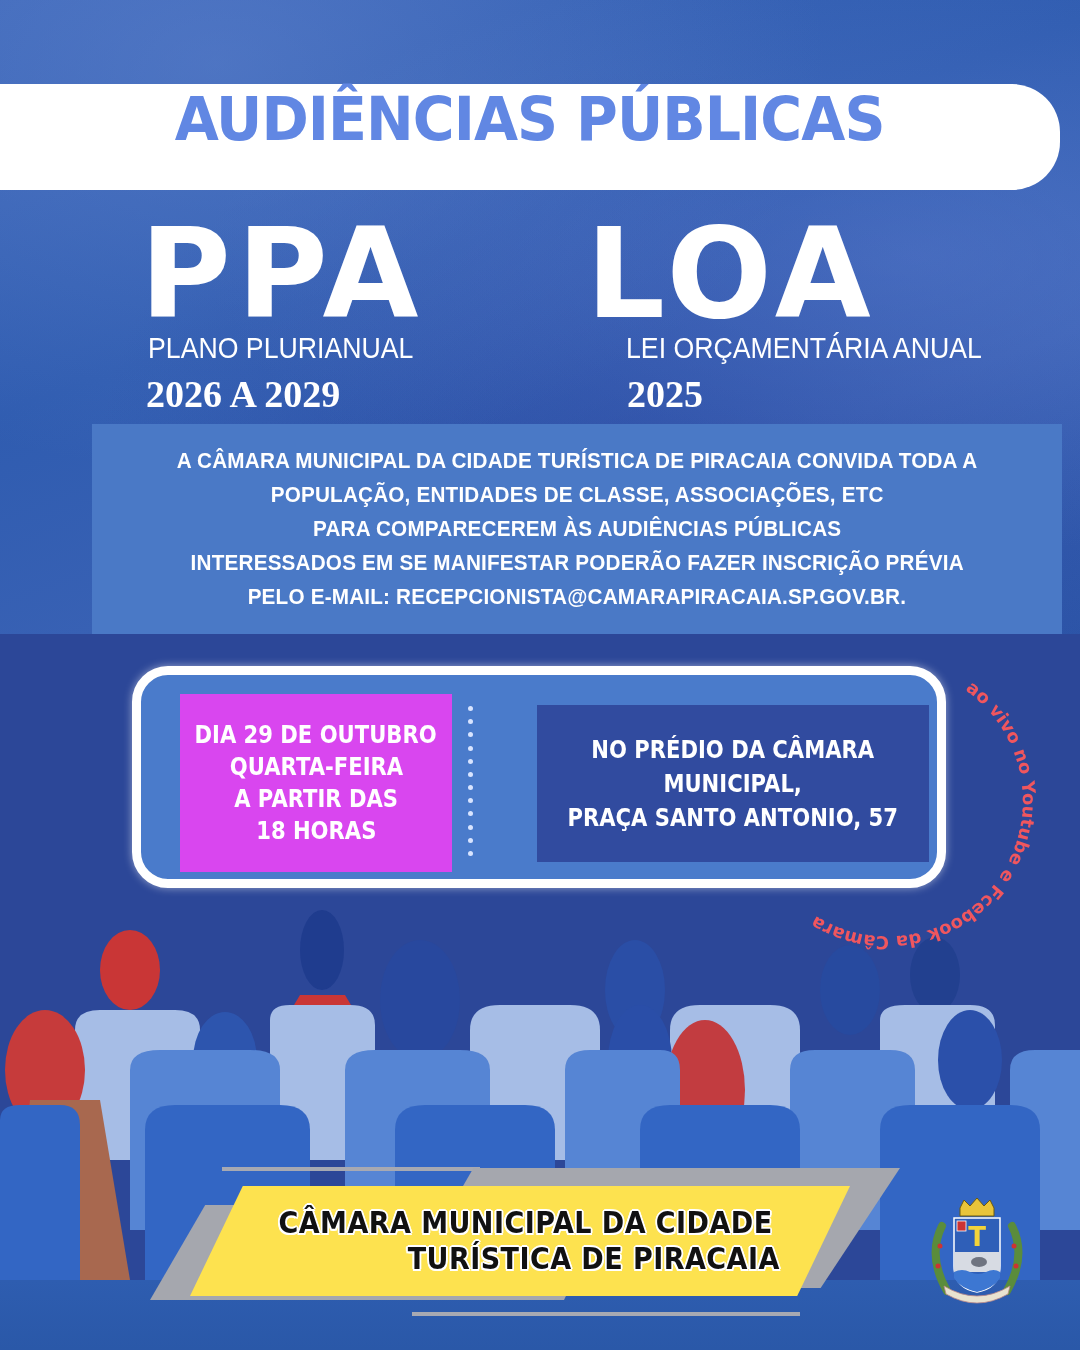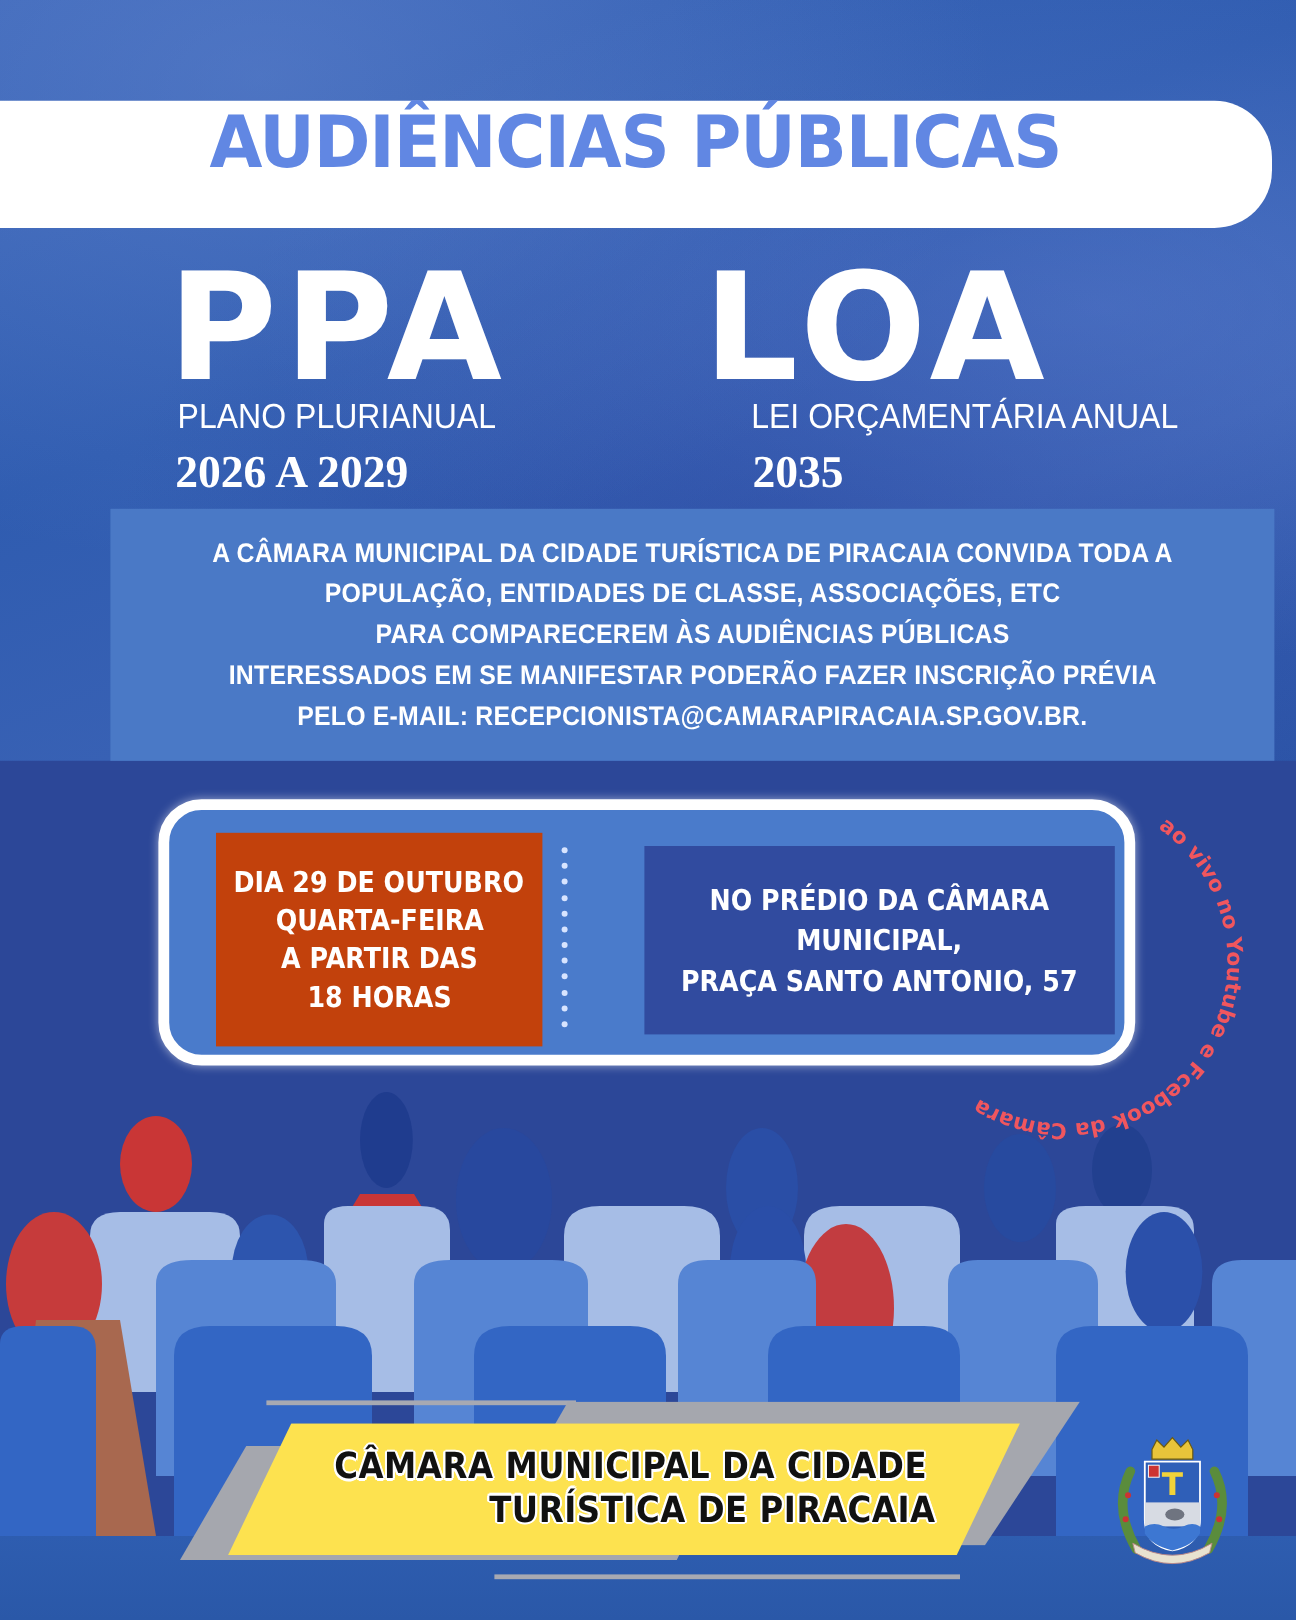--- a/index.html
+++ b/index.html
@@ -65,21 +65,21 @@
   }
   .info-card {
     position: absolute; left: 132px; top: 666px; width: 814px; height: 222px;
     background: #4a7bcb;
     border: 9px solid #ffffff;
     border-radius: 36px;
     box-shadow: 0 0 8px rgba(255,255,255,0.5);
   }
   .date-box {
     position: absolute; left: 180px; top: 694px; width: 272px; height: 178px;
-    background: #c2410c;
+    background: #d946ef;
     display: flex; flex-direction: column; align-items: center; justify-content: center;
     gap: 4px;
   }
   .place-box {
     position: absolute; left: 506px; top: 705px; width: 392px; height: 157px;
     background: #314b9f;
     display: flex; flex-direction: column; align-items: center; justify-content: center;
     gap: 6px;
     margin-left: 31px;
   }
@@ -131,21 +131,21 @@
 <div class="title-pill">
   <span>AUDIÊNCIAS PÚBLICAS</span>
 </div>
 
 <div class="big" style="left:140px; top:212px;">PPA</div>
 <div class="sub" style="left:148px; top:332px;">PLANO PLURIANUAL</div>
 <div class="year" style="left:146px; top:372px;">2026 A 2029</div>
 
 <div class="big" style="left:586px; top:212px;">LOA</div>
 <div class="sub" style="left:626px; top:332px;">LEI ORÇAMENTÁRIA ANUAL</div>
-<div class="year" style="left:627px; top:372px;">2035</div>
+<div class="year" style="left:627px; top:372px;">2025</div>
 
 <div class="invite">
   <p>A CÂMARA MUNICIPAL DA CIDADE TURÍSTICA DE PIRACAIA CONVIDA TODA A</p>
   <p>POPULAÇÃO, ENTIDADES DE CLASSE, ASSOCIAÇÕES, ETC</p>
   <p>PARA COMPARECEREM ÀS AUDIÊNCIAS PÚBLICAS</p>
   <p>INTERESSADOS EM SE MANIFESTAR PODERÃO FAZER INSCRIÇÃO PRÉVIA</p>
   <p>PELO E-MAIL: RECEPCIONISTA@CAMARAPIRACAIA.SP.GOV.BR.</p>
 </div>
 
 <svg class="audience" viewBox="0 0 1080 380" xmlns="http://www.w3.org/2000/svg">

